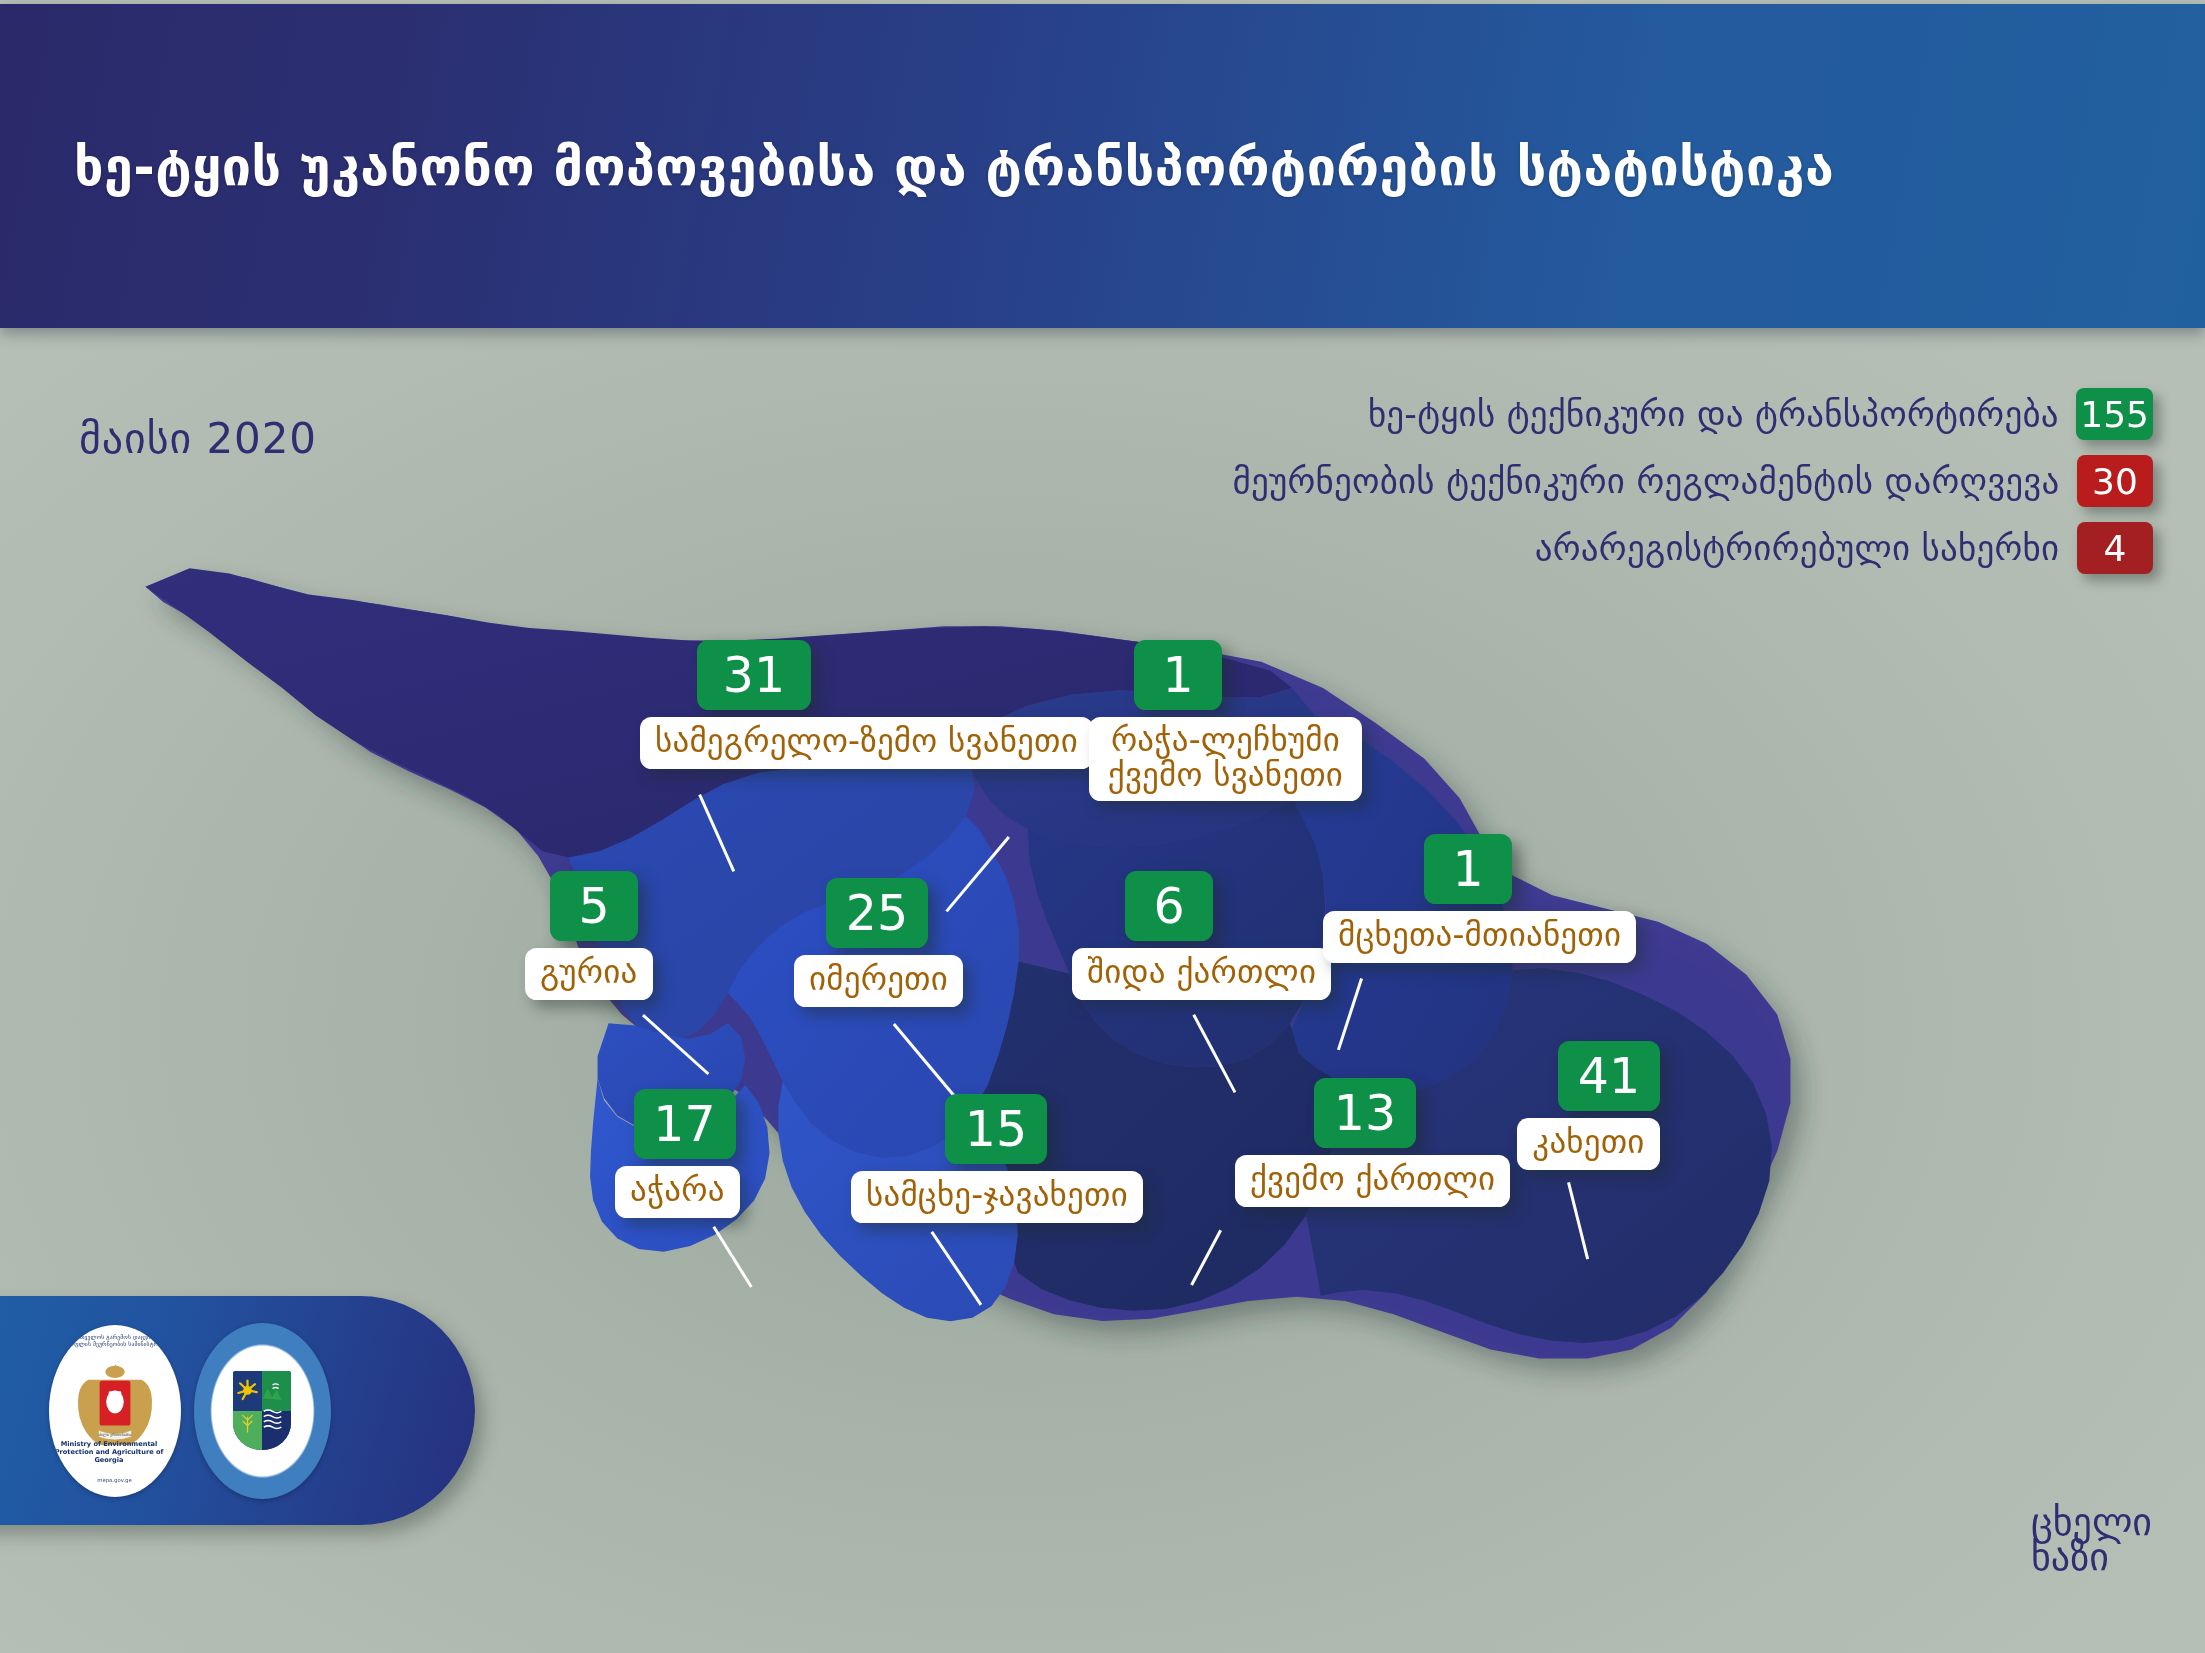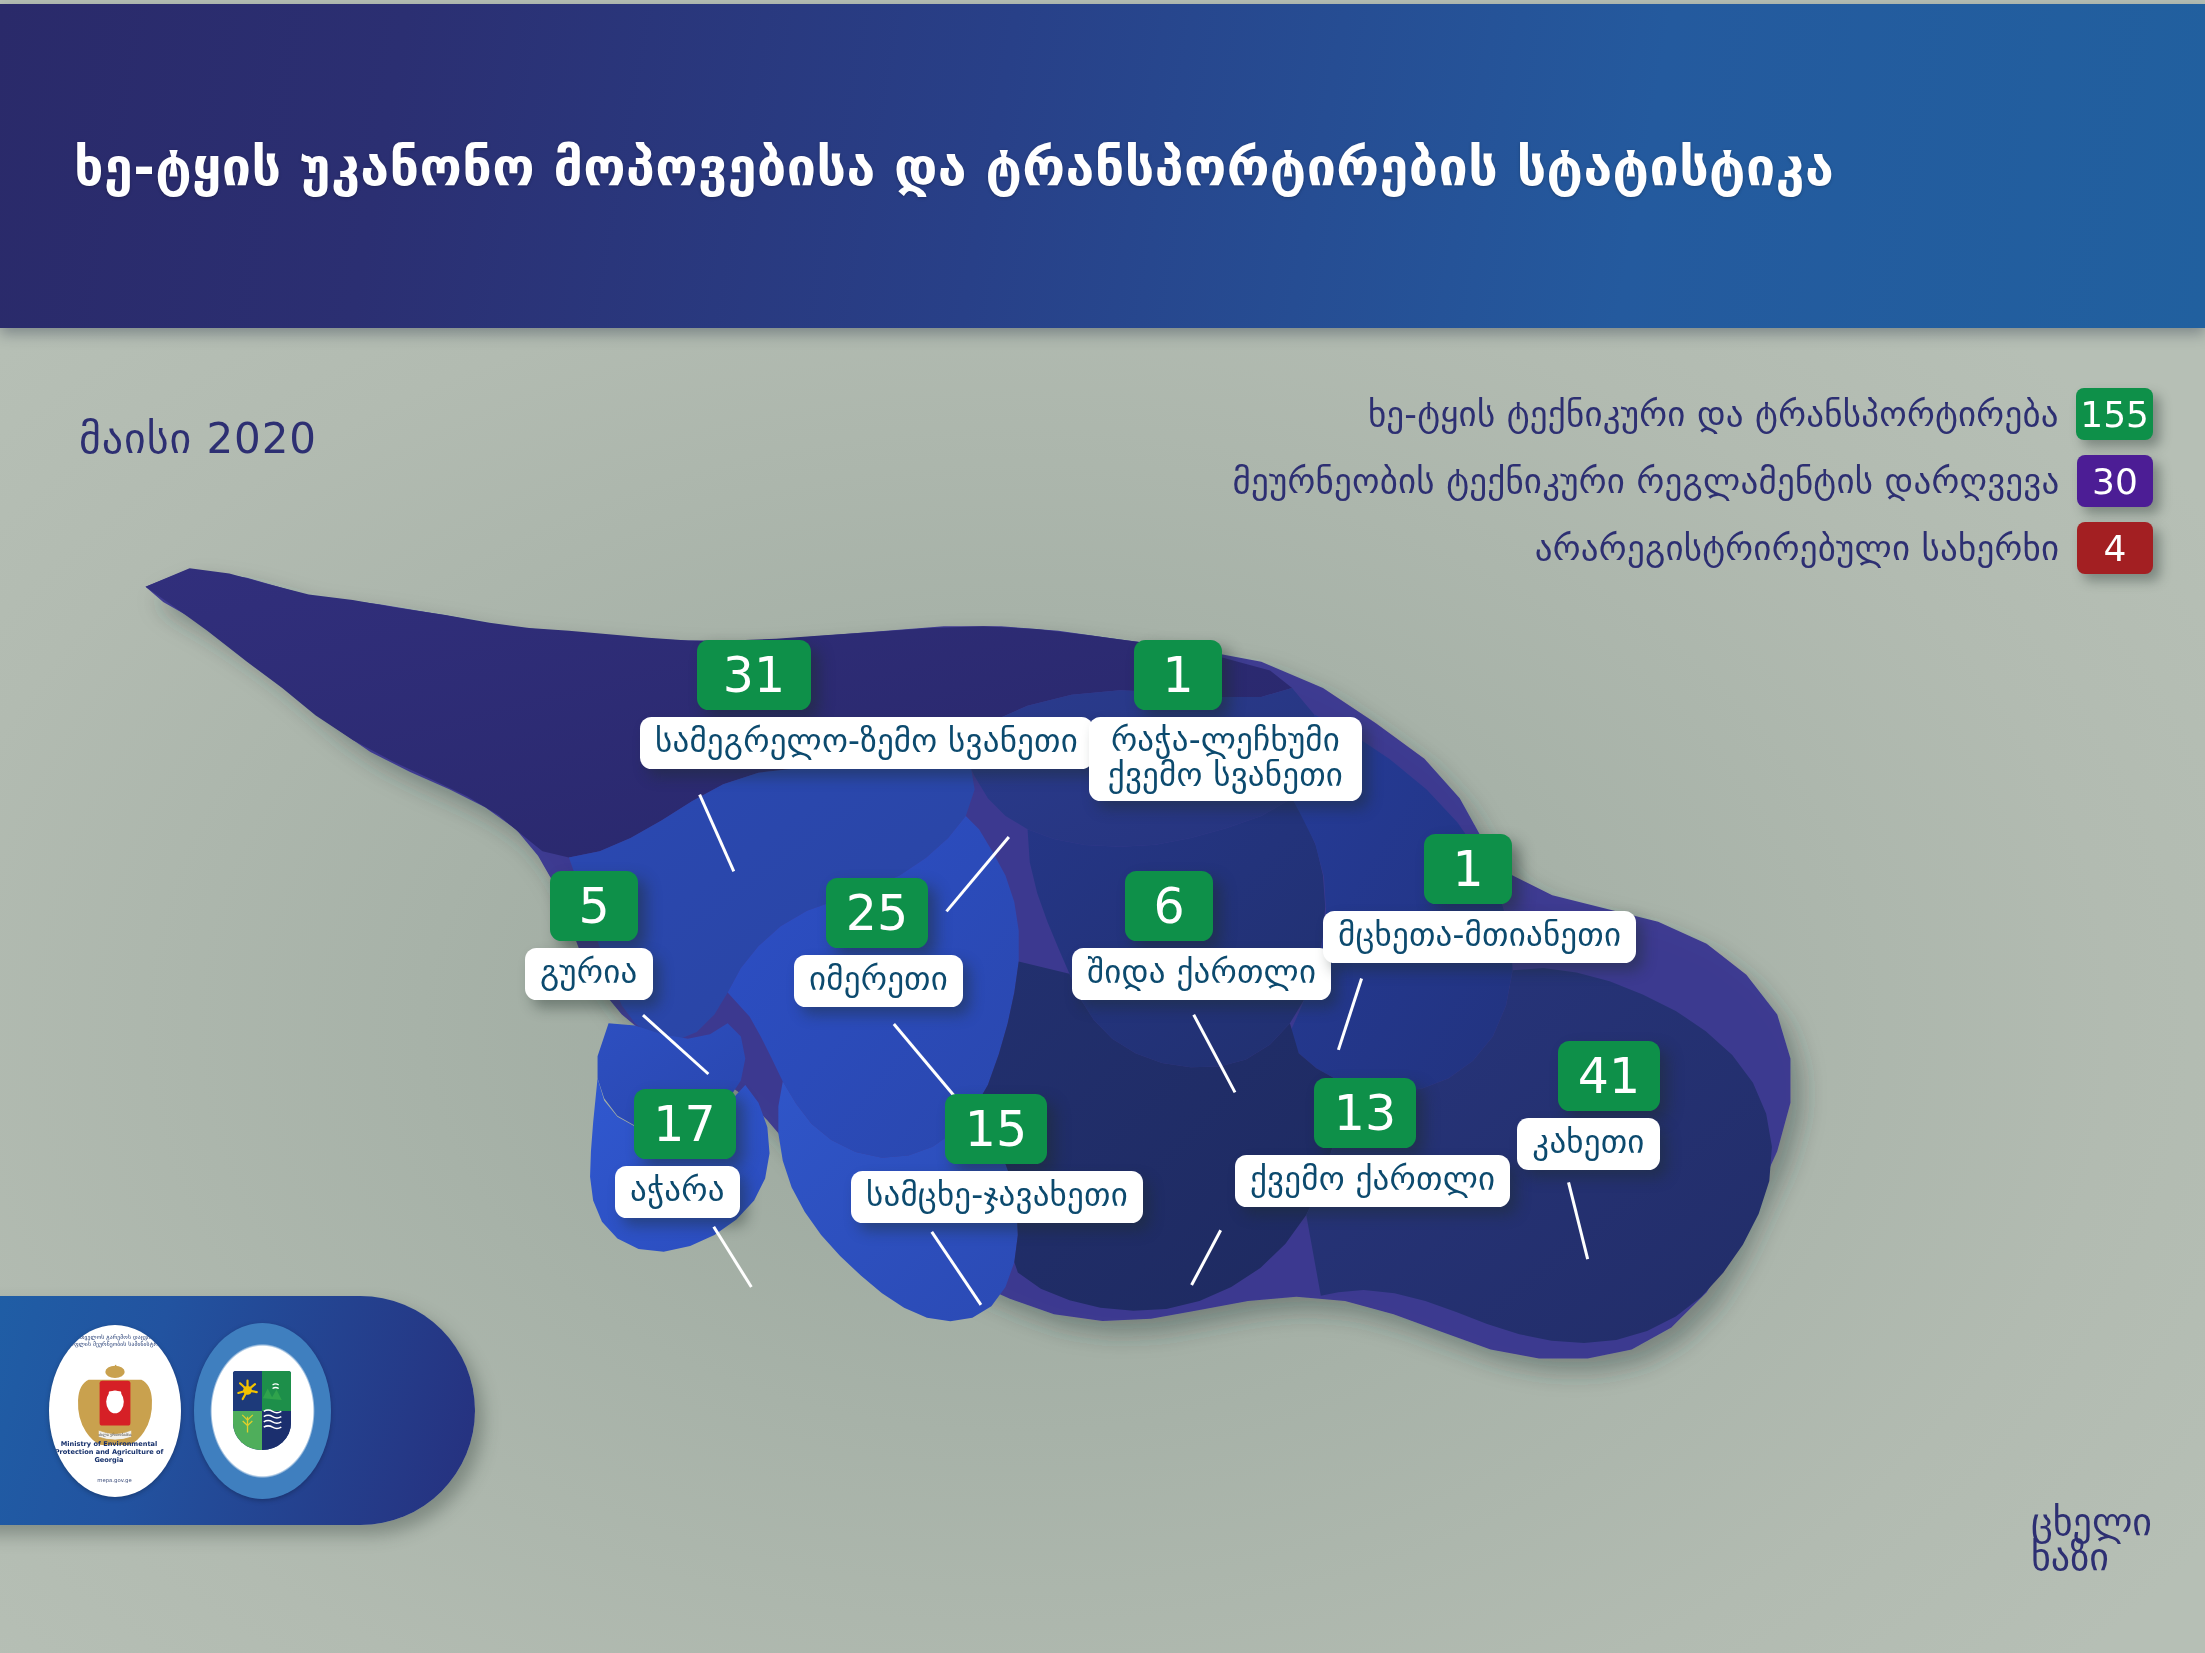--- a/index.html
+++ b/index.html
@@ -64,21 +64,21 @@
   
   .callout { position:absolute; }
   .callout .num-badge {
     background:#0e9049; color:#fff; border-radius:11.5px;
     font-size:49px; font-weight:400;
     display:flex; align-items:center; justify-content:center;
     box-shadow: 8px 8.8px 15px rgba(30,45,40,0.45);
     min-width:71px; height:70px; padding:0 15px;
   }
   .callout .name-plate {
-    background:#ffffff; color:#0c4a6e;
+    background:#ffffff; color:#a16207;
     border-radius:11.5px;
     font-size:33px; font-weight:400;
     padding:6.2px 15px 8.8px 15px;
     box-shadow: 7px 8px 14px rgba(30,45,40,0.40);
     white-space:nowrap; line-height:1.12; text-align:center;
     letter-spacing:0.2px;
   }
   .callout .name-plate.two-line { white-space:normal; line-height:1.05; }
   .leader { position:absolute; background:#ffffff; transform-origin: top left; }
 
@@ -147,21 +147,21 @@
 
 <div id="date-label">მაისი 2020</div>
 
 <div id="legend">
   <div class="legend-row">
     <div class="legend-text">ხე-ტყის ტექნიკური და ტრანსპორტირება</div>
     <div class="legend-badge" style="background:#0e9049">155</div>
   </div>
   <div class="legend-row">
     <div class="legend-text">მეურნეობის ტექნიკური რეგლამენტის დარღვევა</div>
-    <div class="legend-badge" style="background:#4c1d95">30</div>
+    <div class="legend-badge" style="background:#b91c1c">30</div>
   </div>
   <div class="legend-row">
     <div class="legend-text">არარეგისტრირებული სახერხი</div>
     <div class="legend-badge" style="background:#a31f22">4</div>
   </div>
 </div>
 
 <div id="map-wrap">
   <svg id="map-svg" viewBox="0 0 5000 3750">
     <defs>

